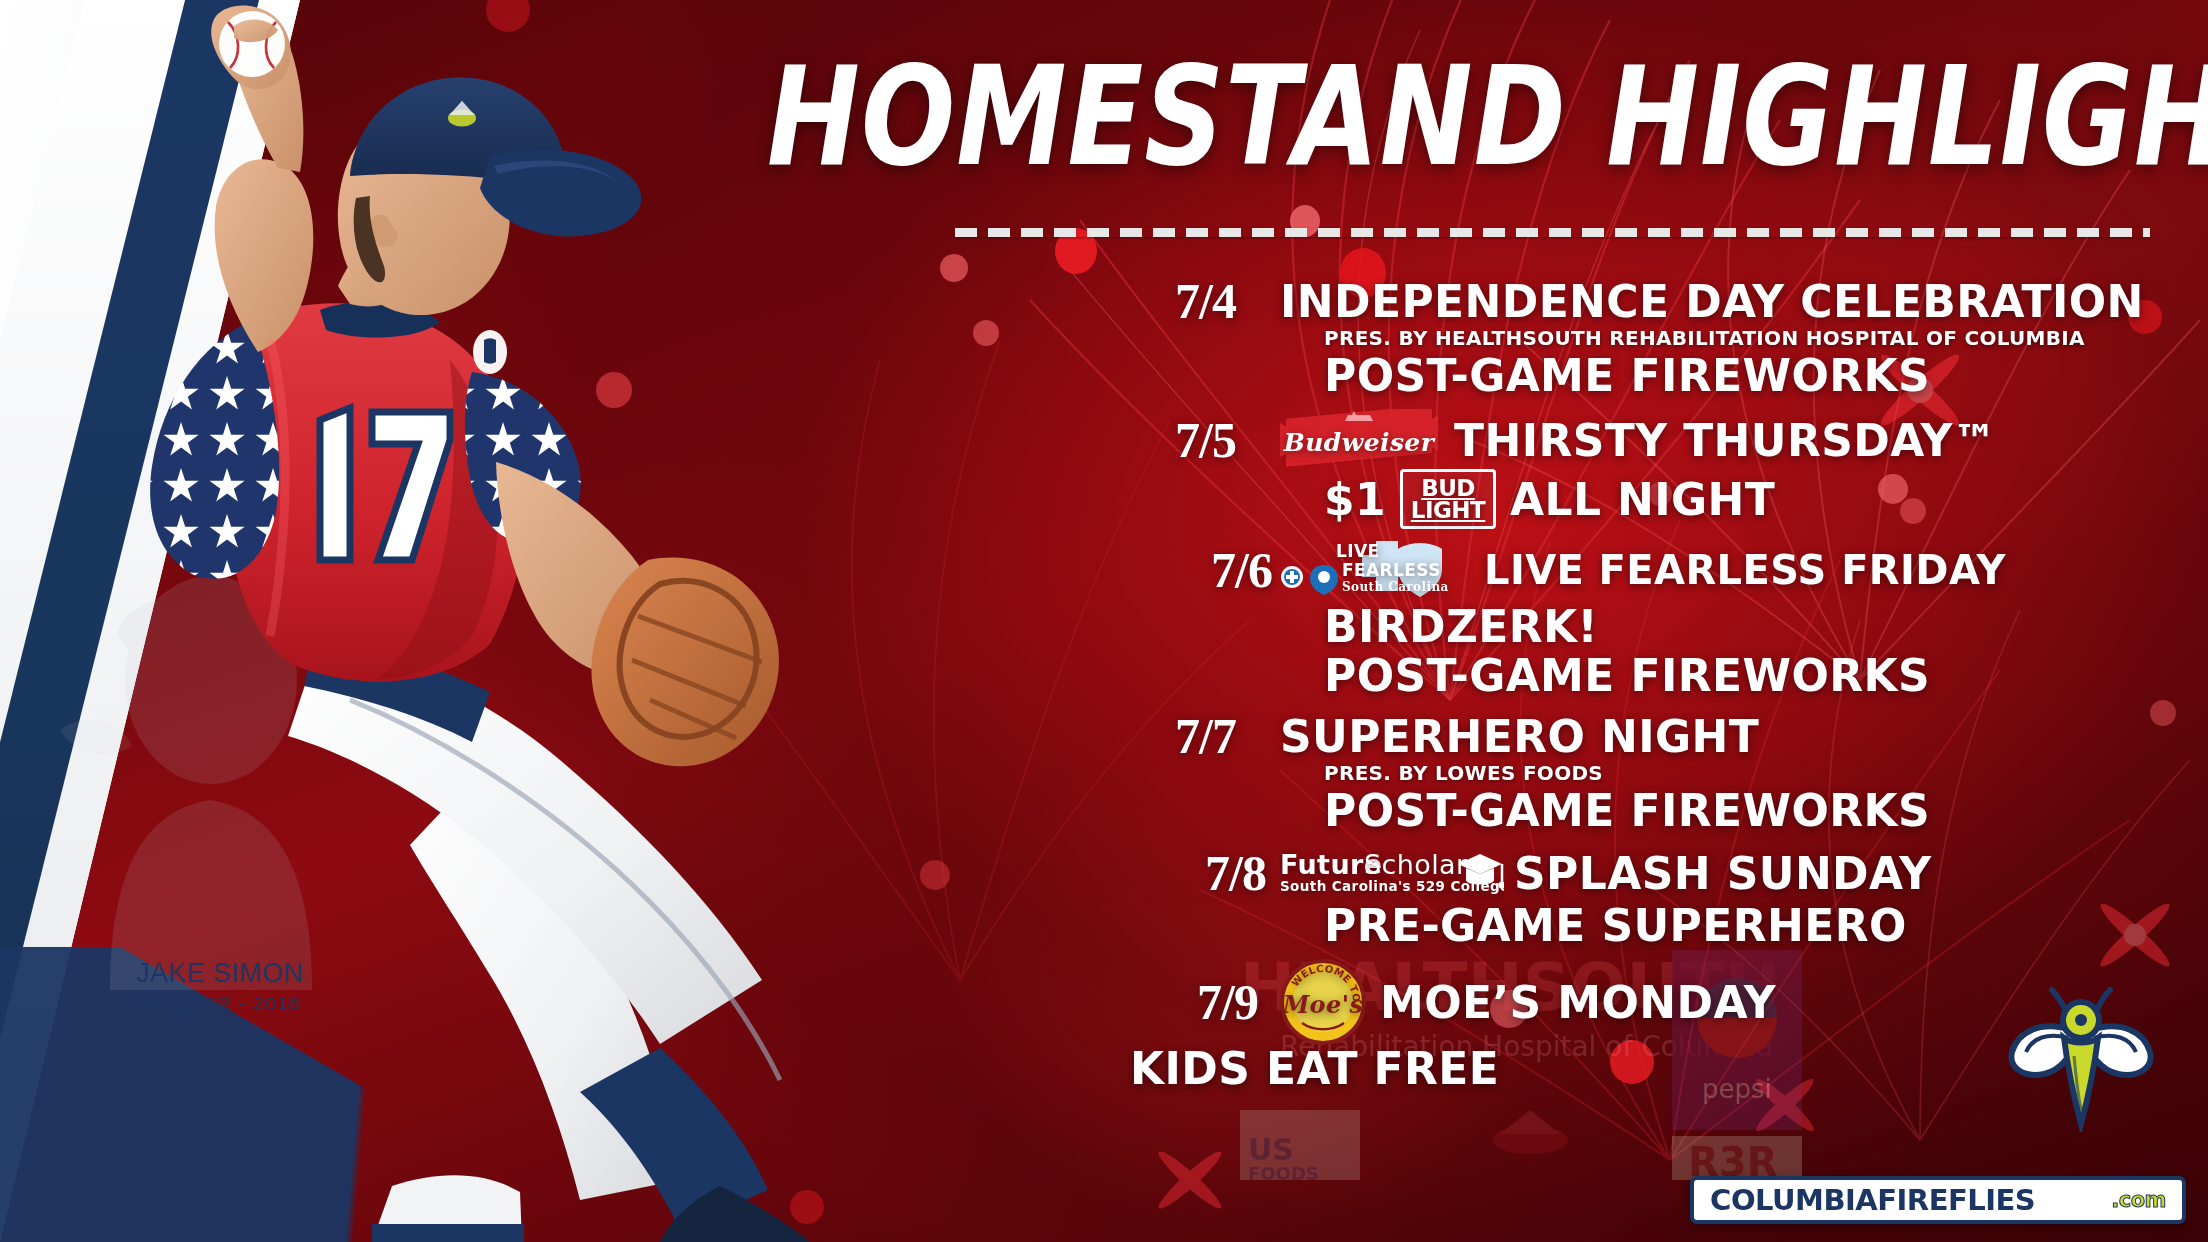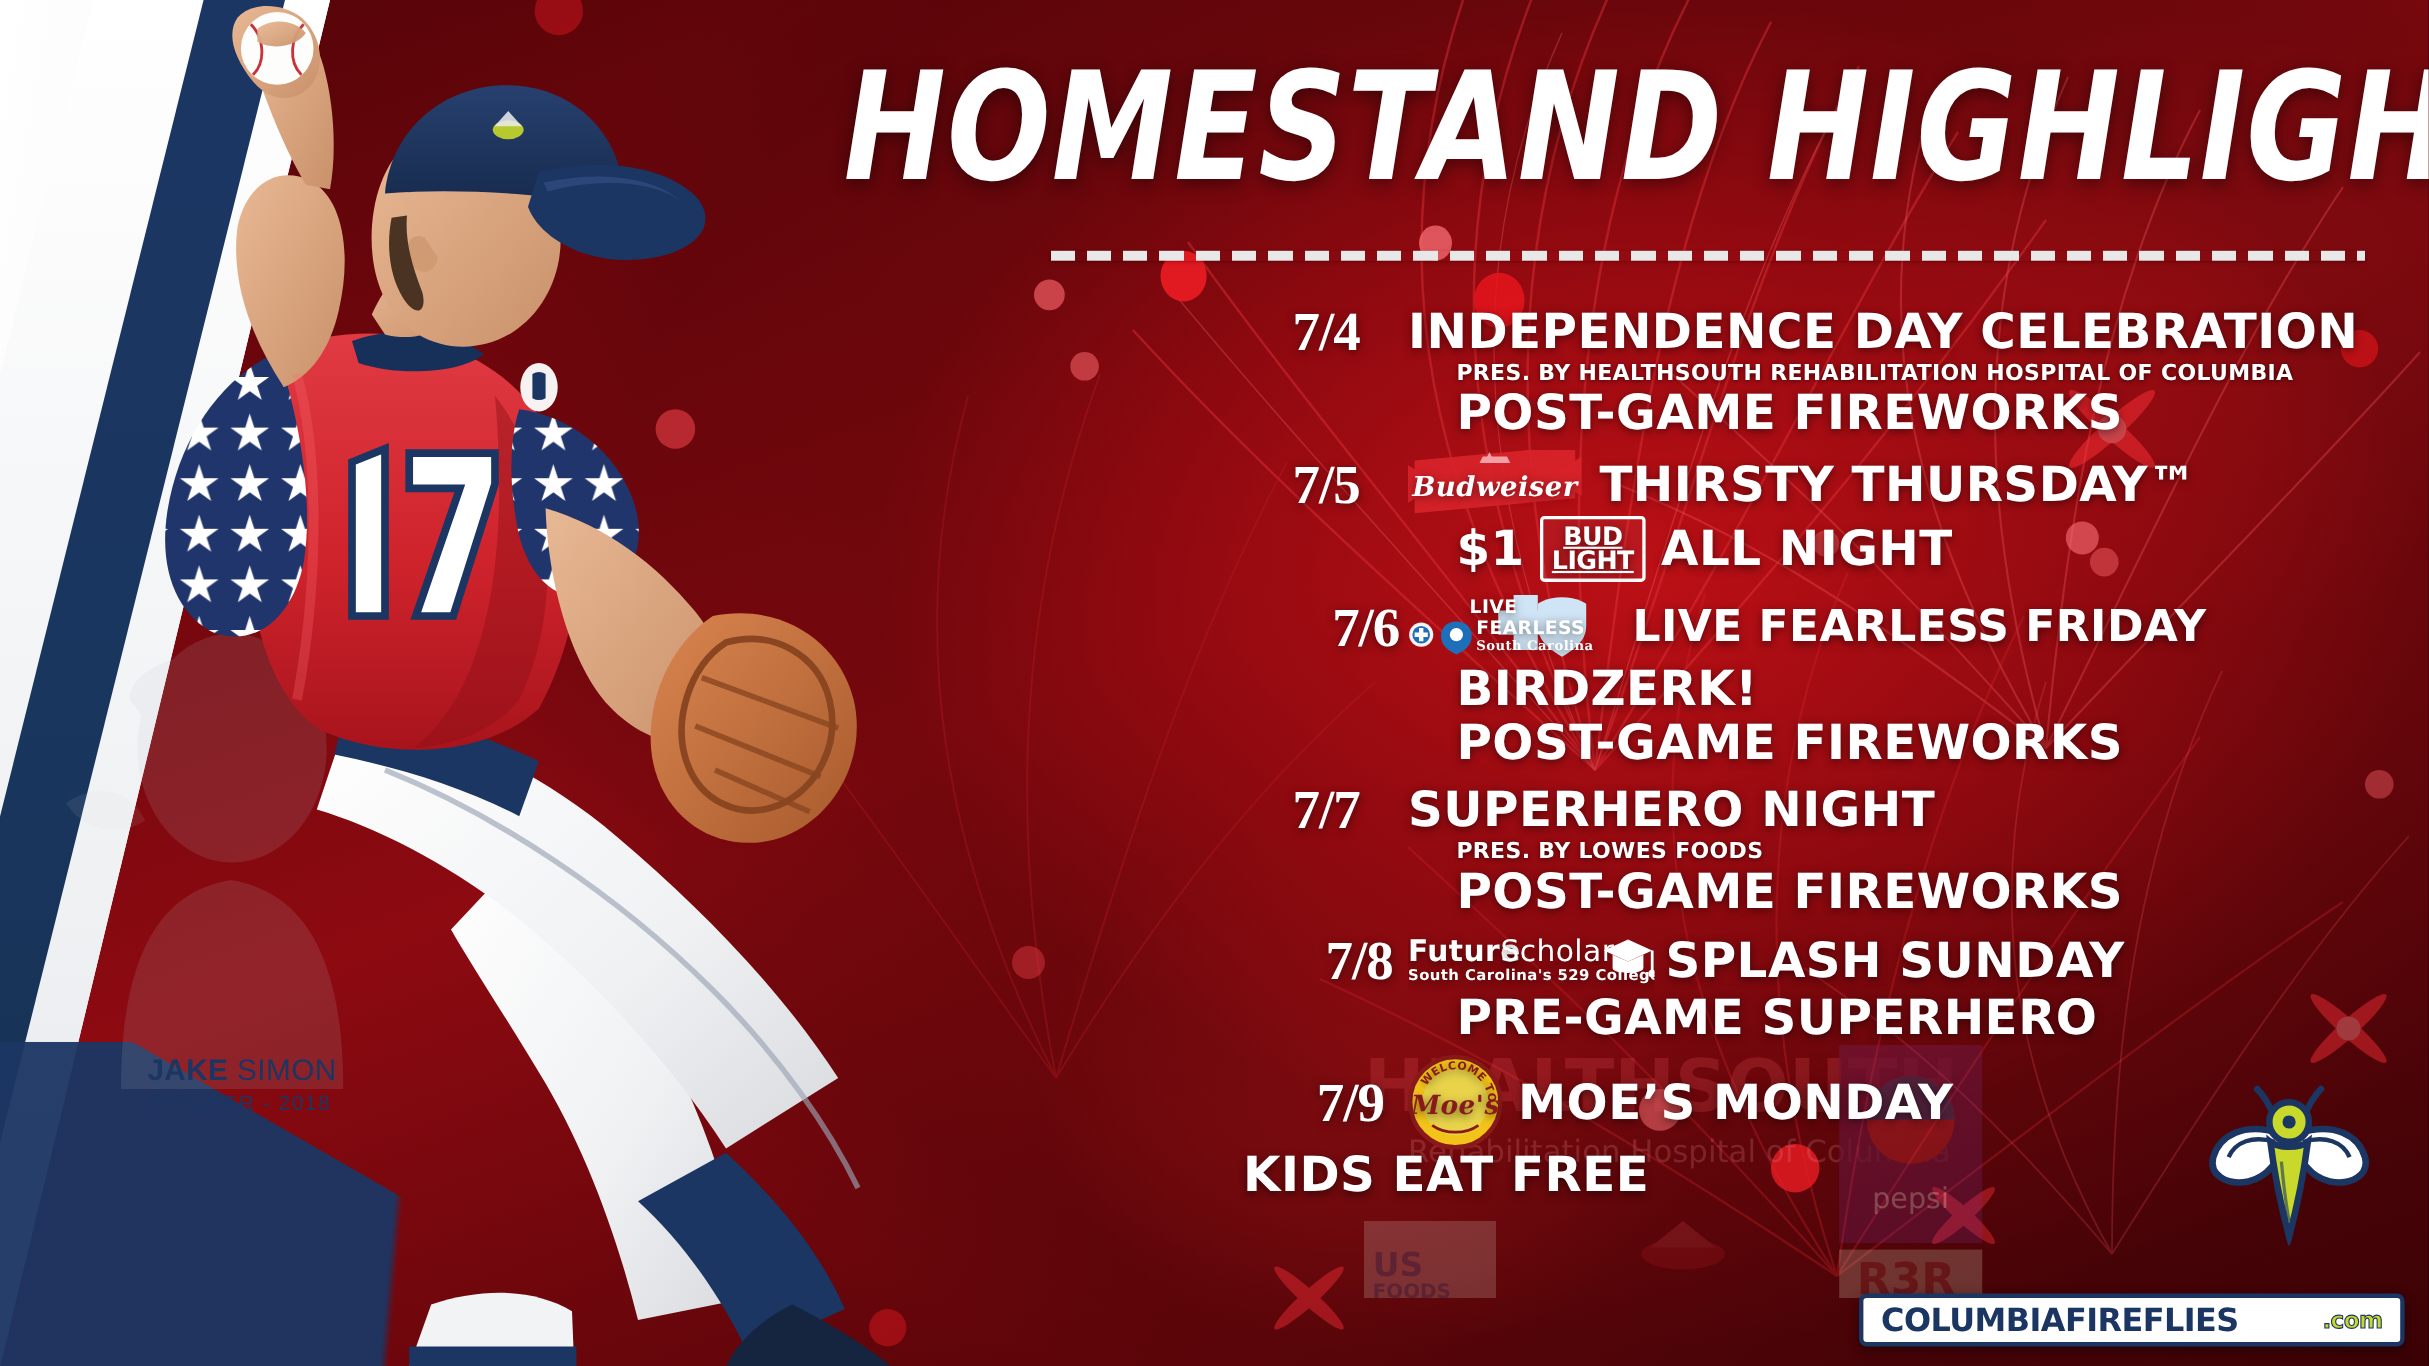--- a/index.html
+++ b/index.html
@@ -48,21 +48,21 @@
 
   
   .ghost { position:absolute; left:0; top:430px; width:420px; height:560px; opacity:.16; }
 
   
   .pitcher { position:absolute; left:20px; top:0; width:900px; height:1242px; }
 
   
   .nameplate { position:absolute; left:60px; top:958px; width:320px; text-align:center; color:#1b3663; line-height:1.18; }
   .nameplate .nm { font-size:27px; letter-spacing:.4px; }
-  .nameplate .nm b { font-weight:700; }
+  .nameplate .nm b { font-weight:400; }
   .nameplate .nm span { font-weight:400; }
   .nameplate .rl { font-size:19px; font-weight:400; letter-spacing:1.4px; margin-top:3px; }
 
   
   .headline {
     position:absolute; left:760px; top:48px; width:1420px; text-align:center;
     color:#fff; font-size:112px; line-height:1; font-weight:700; font-style:italic;
     letter-spacing:1px; white-space:nowrap;
     font-family:"DejaVu Sans", sans-serif;
     text-shadow:0 3px 14px rgba(0,0,0,.45);

